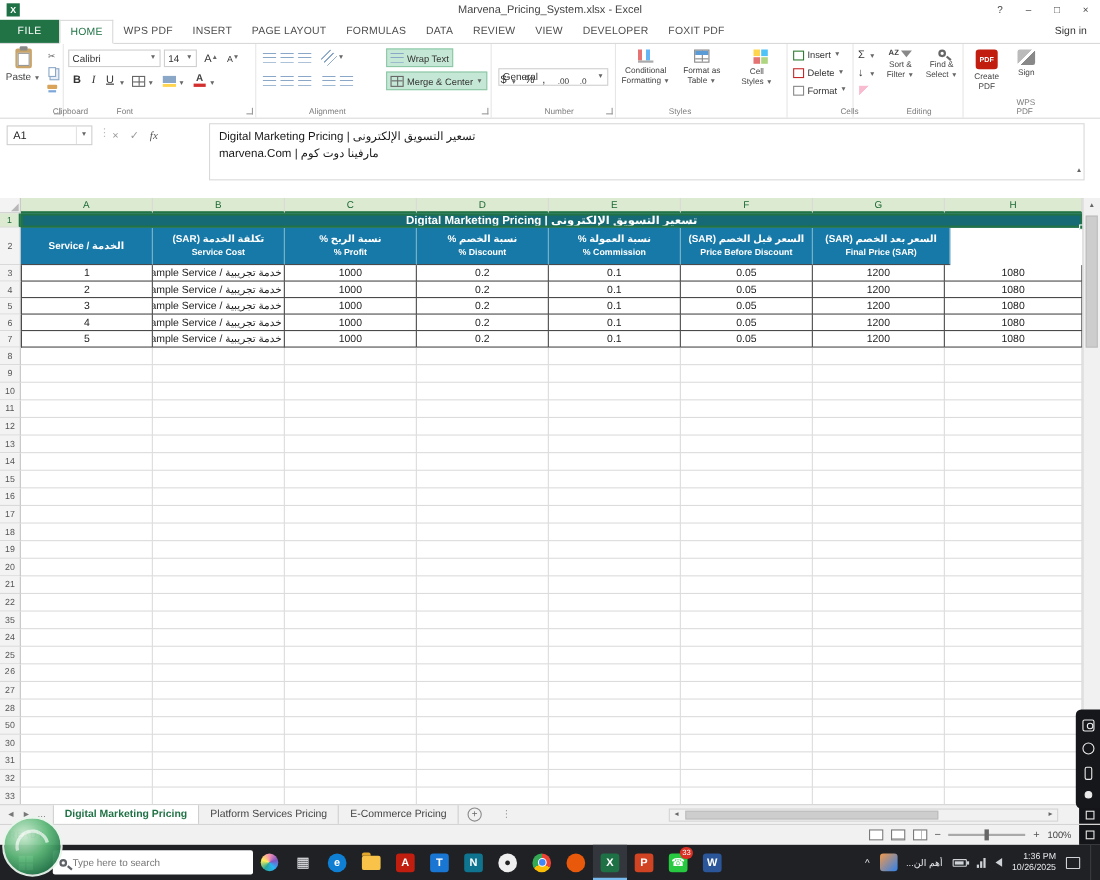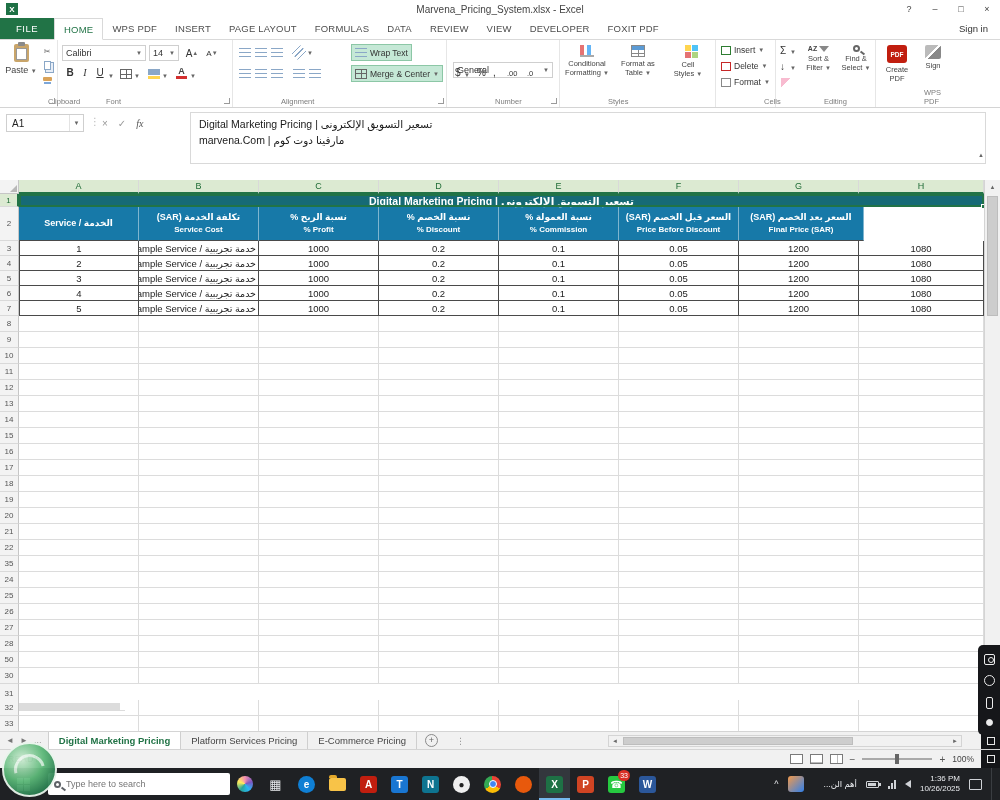--- a/index.html
+++ b/index.html
@@ -145,21 +145,21 @@
   .tcirc { width:17px; height:17px; border-radius:50%; color:#fff; font-size:10px; font-weight:bold; display:flex; align-items:center; justify-content:center; }
   .tglyph { font-size:13px; color:#e8eaed; }
   .tfolder { width:17px; height:13px; background:#f8c348; border-radius:2px; position:relative; }
   .tfolder::before { content:""; position:absolute; top:-3px; left:0; width:8px; height:3px; background:#e3a82b; border-radius:2px 2px 0 0; }
   .tchrome { width:17px; height:17px; border-radius:50%; background:conic-gradient(#ea4335 0 33%, #fbbc05 33% 66%, #34a853 66%); display:flex; align-items:center; justify-content:center; }
   .tchrome .inner { width:8px; height:8px; border-radius:50%; background:#4285f4; border:1.5px solid #fff; }
   .tbadge { position:absolute; top:2px; right:2px; min-width:11px; height:11px; border-radius:6px; background:#d93025; color:#fff; font-size:7px;
             display:flex; align-items:center; justify-content:center; padding:0 2px; }
   .tray { margin-left:auto; display:flex; align-items:center; gap:9px; height:32px; padding-right:6px; }
   .chev { font-size:9px; color:#e8eaed; }
-  .news { display:flex; align-items:center; gap:20px;justify-content:center; }
+  .news { display:flex; align-items:center; gap:8px;justify-content:center; }
   .newsimg { width:16px; height:16px; border-radius:3px; background:linear-gradient(135deg,#f2994a,#2f80ed); }
   .newstxt { font-size:8.5px; color:#e8eaed; direction:rtl; max-width:58px; white-space:nowrap; overflow:hidden; }
   .battic { width:13px; height:7px; border:1px solid #cfd2d6; border-radius:1px; position:relative; }
   .battic::after { content:""; position:absolute; right:-3px; top:1px; width:2px; height:3px; background:#cfd2d6; }
   .battic::before { content:""; position:absolute; left:1px; top:1px; bottom:1px; width:8px; background:#cfd2d6; }
   .sigic { display:flex; align-items:flex-end; gap:1px; height:9px; }
   .sigic i { width:2px; background:#cfd2d6; }
   .volic { width:0; height:0; border-top:4px solid transparent; border-bottom:4px solid transparent; border-right:6px solid #cfd2d6; }
   .clock { text-align:right; font-size:8px; line-height:10px; color:#e8eaed; }
   .action { width:13px; height:11px; border:1px solid #cfd2d6; border-radius:1px; }
@@ -780,21 +780,21 @@
         <div class="rh">30</div>
         <div class="cell" style="width: 120px;"></div>
         <div class="cell" style="width: 120px;"></div>
         <div class="cell" style="width: 120px;"></div>
         <div class="cell" style="width: 120px;"></div>
         <div class="cell" style="width: 120px;"></div>
         <div class="cell" style="width: 120px;"></div>
         <div class="cell" style="width: 120px;"></div>
         <div class="cell" style="width: 125px;"></div>
       </div>
-      <div class="grow" style="height: 16px; flex-direction: column;">
+      <div class="grow" style="height: 16px;">
         <div class="rh">31</div>
         <div class="cell" style="width: 120px;"></div>
         <div class="cell" style="width: 120px;"></div>
         <div class="cell" style="width: 120px;"></div>
         <div class="cell" style="width: 120px;"></div>
         <div class="cell" style="width: 120px;"></div>
         <div class="cell" style="width: 120px;"></div>
         <div class="cell" style="width: 120px;"></div>
         <div class="cell" style="width: 125px;"></div>
       </div>

